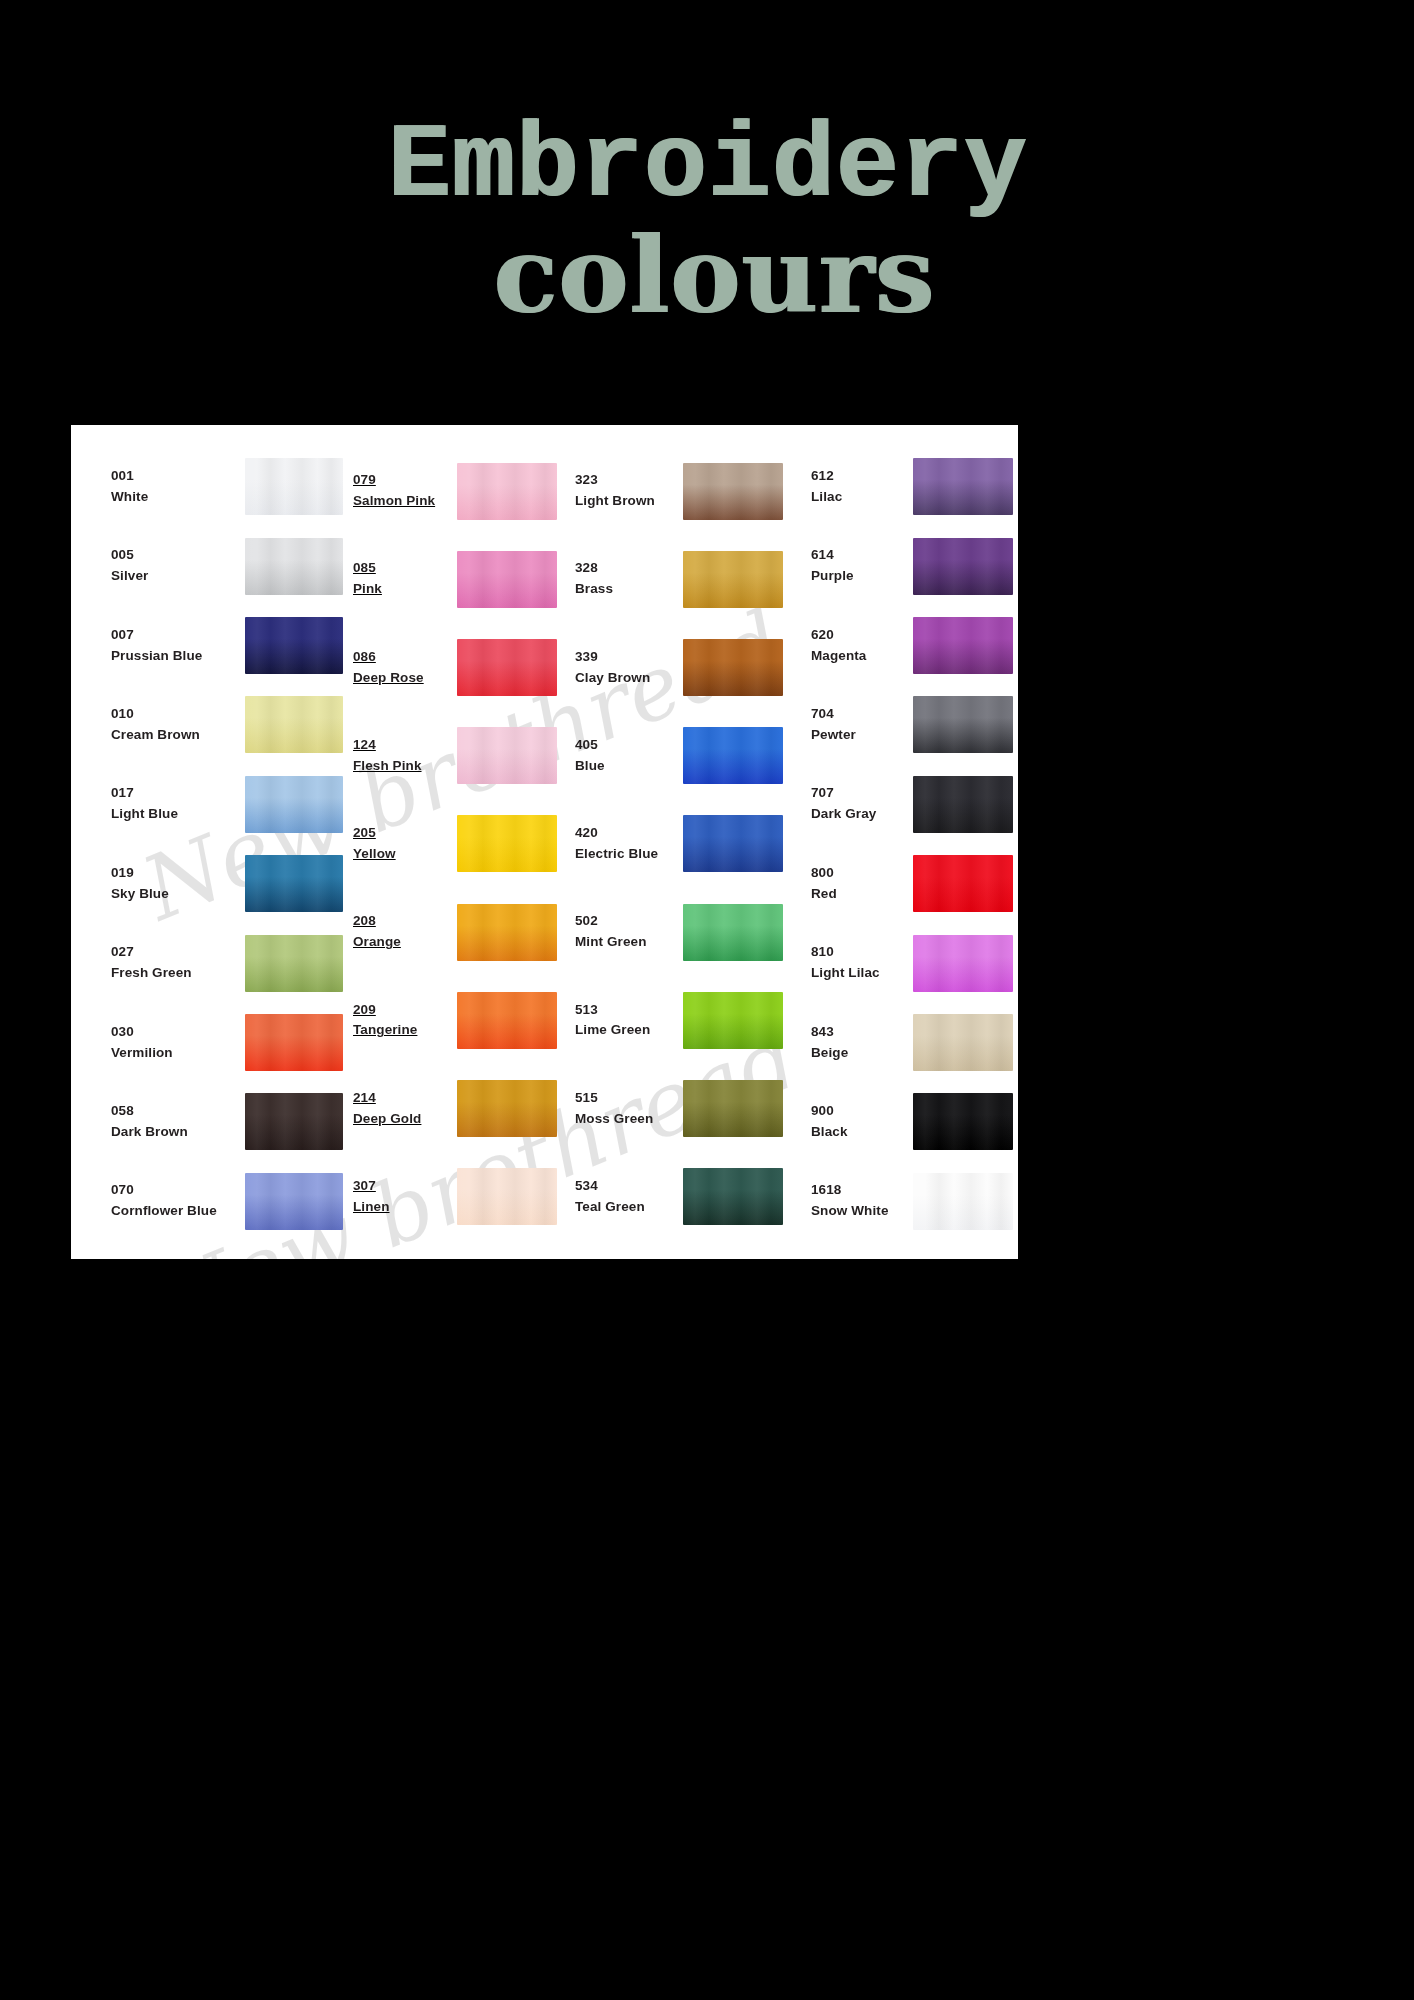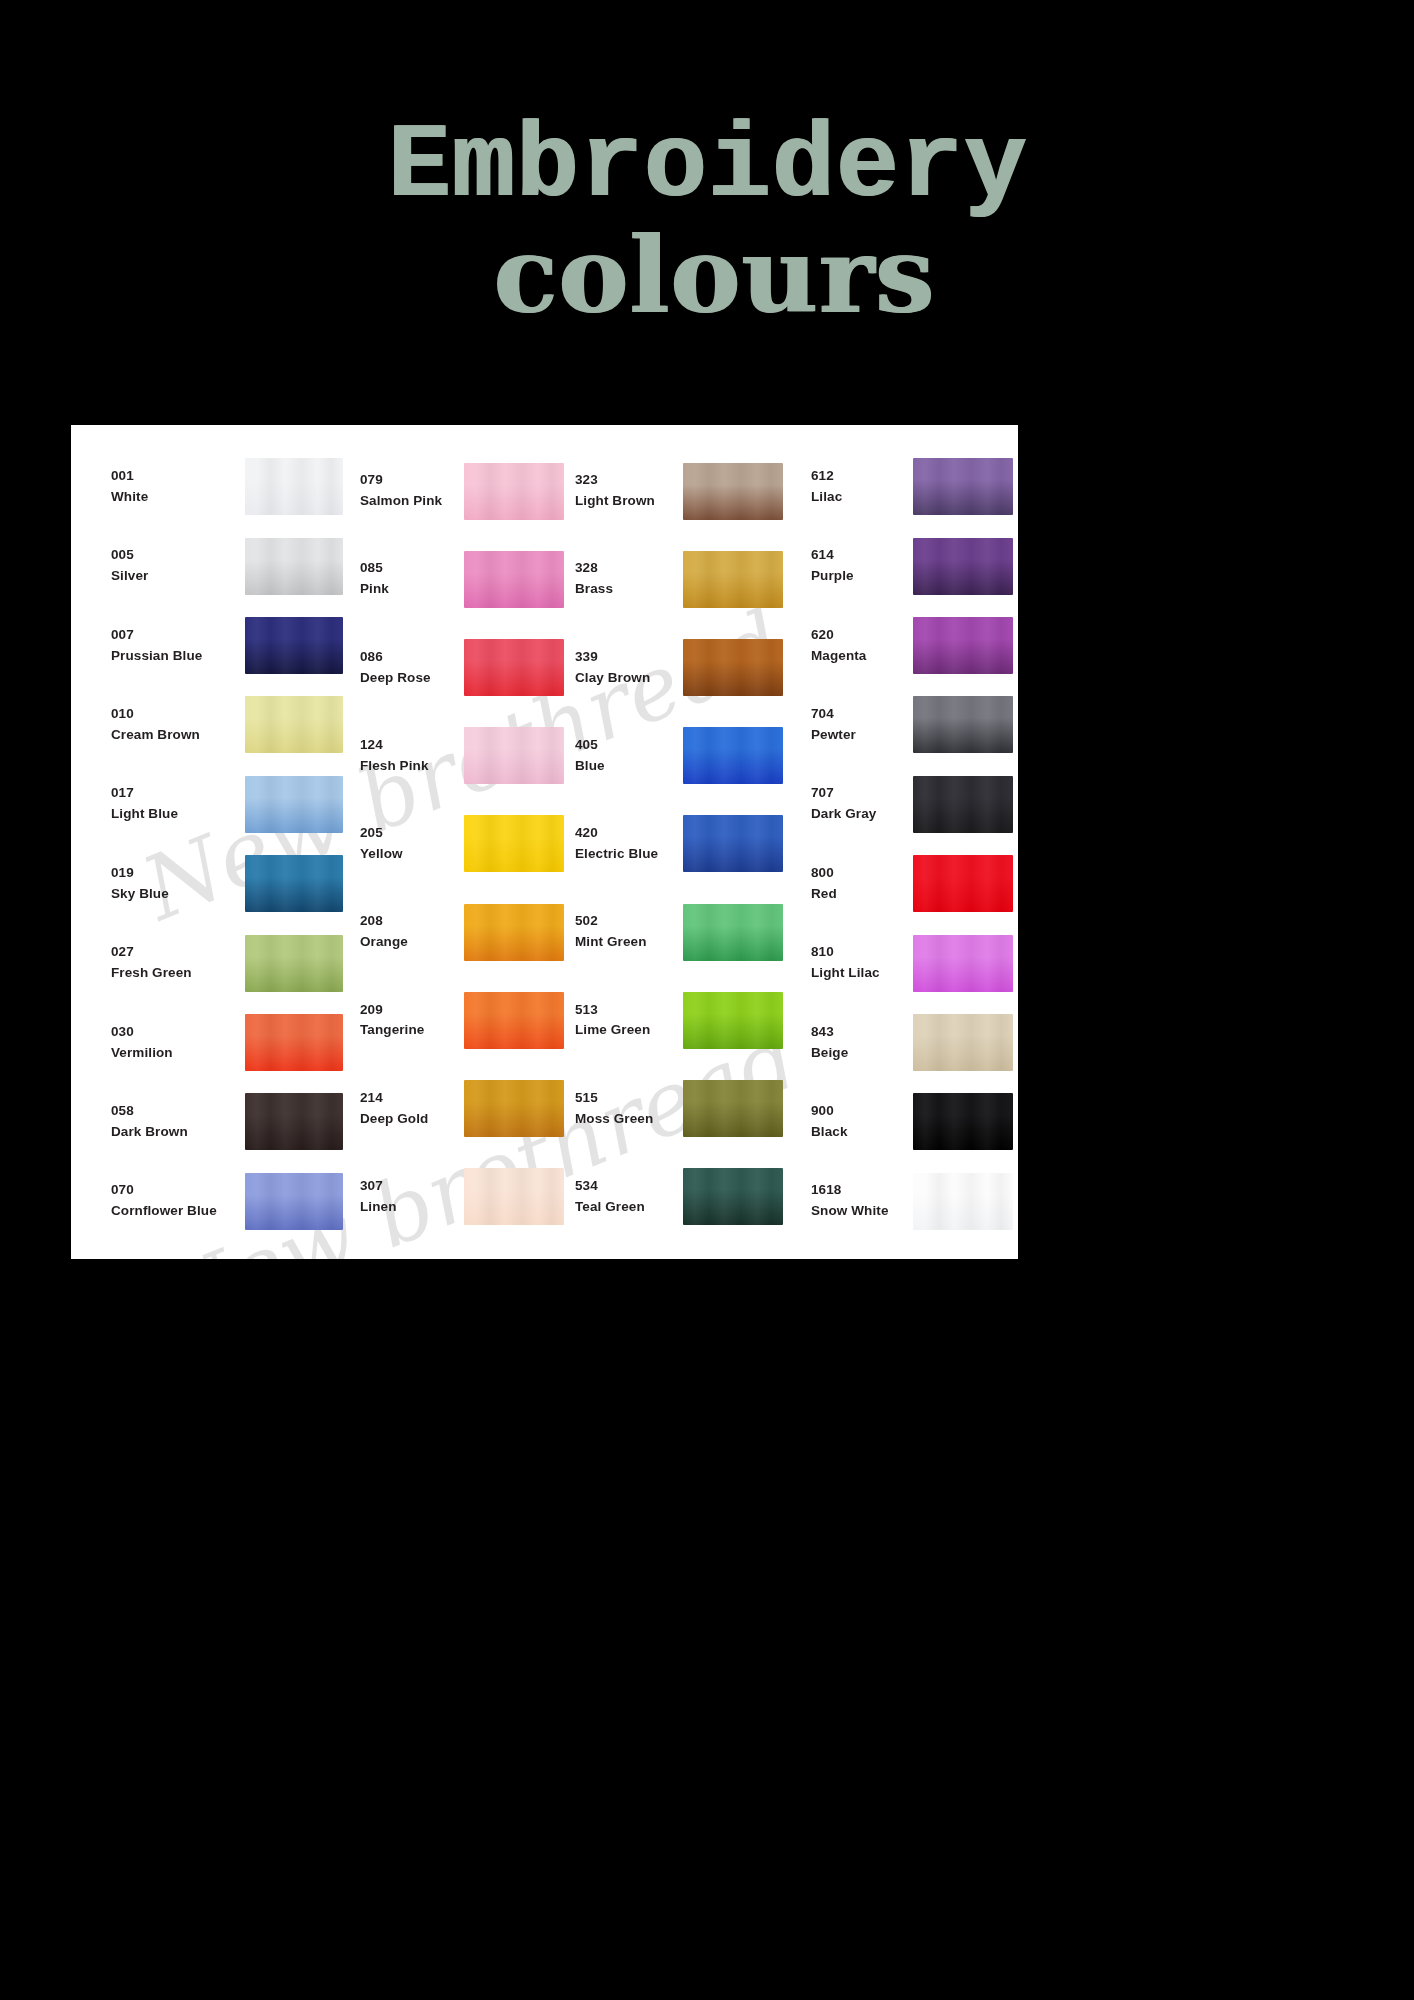--- a/index.html
+++ b/index.html
@@ -111,21 +111,21 @@
         rgba(255,255,255,0.05) 74%,
         rgba(0,0,0,0.045) 88%,
         rgba(255,255,255,0.02) 100%);
     pointer-events: none;
   }
 
   
   .c1 .labels { width: 132px; margin-left: 40px; }
   .c1 .swatch { width: 98px; margin-left: 2px; }
 
-  .c2 .labels { width: 98px; margin-left: 17px; }
+  .c2 .labels { width: 98px; margin-left: 10px; text-decoration: underline; }
   .c2 .swatch { width: 100px; margin-left: 6px; }
 
   .c3 .labels { width: 106px; margin-left: 8px; }
   .c3 .swatch { width: 100px; margin-left: 2px; }
 
   .c4 .labels { width: 100px; margin-left: 16px; }
   .c4 .swatch { width: 100px; margin-left: 2px; }
 
   
   .watermark {

